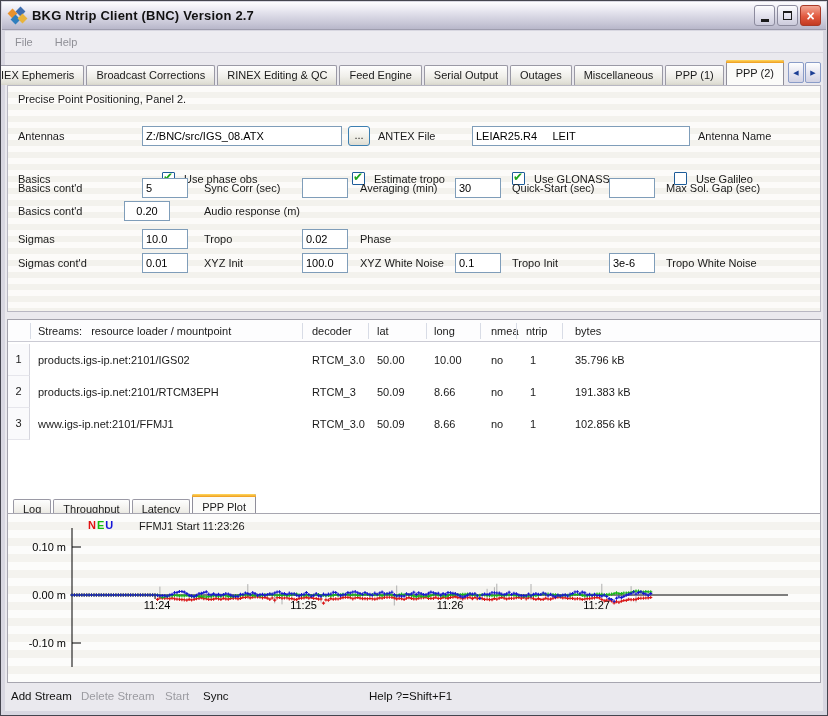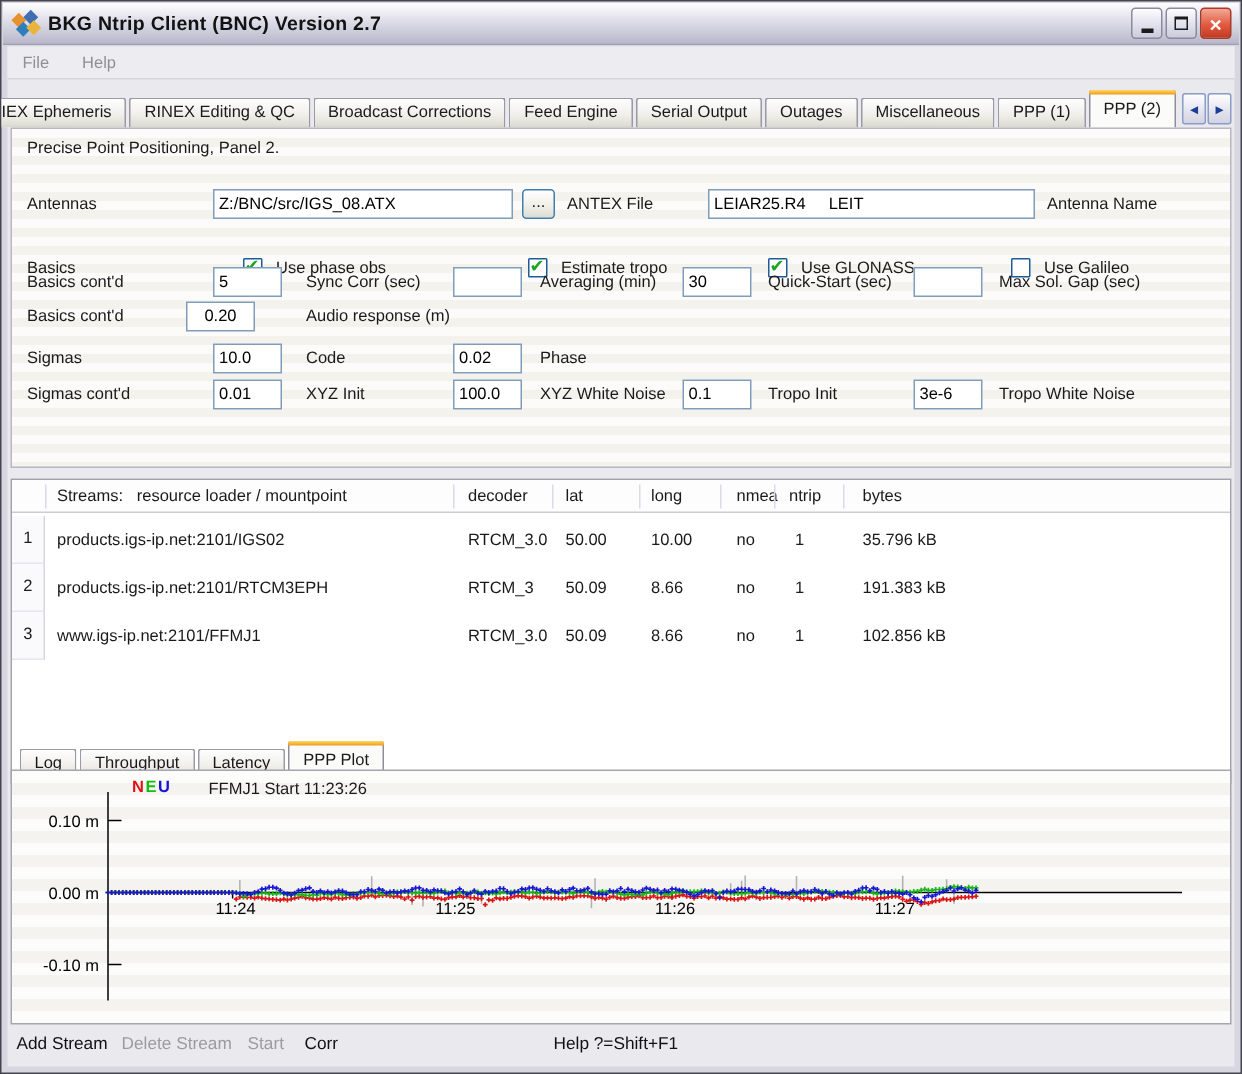--- a/index.html
+++ b/index.html
@@ -104,22 +104,22 @@
 
   <div class="client">
 
     <div class="menubar">
       <span class="menu-item">File</span>
       <span class="menu-item">Help</span>
     </div>
 
     <div class="tabbar">
       <span class="tab first">IEX Ephemeris</span>
+      <span class="tab">Broadcast Corrections</span>
       <span class="tab">RINEX Editing &amp; QC</span>
-      <span class="tab">Broadcast Corrections</span>
       <span class="tab">Feed Engine</span>
       <span class="tab">Serial Output</span>
       <span class="tab">Outages</span>
       <span class="tab">Miscellaneous</span>
       <span class="tab">PPP (1)</span>
       <span class="tab active">PPP (2)</span>
     </div>
     <div class="tab-arrows">
       <span class="arrow-btn">
           <span>◀</span>
@@ -173,21 +173,21 @@
 
       <div class="p-row" style="top:114px;">
         <span class="p-label" style="left:10px;">Basics cont'd</span>
         <input class="p-input" style="left: 116px; width: 46px; text-align: center;" value="0.20">
         <span class="p-label" style="left:196px;">Audio response (m)</span>
       </div>
 
       <div class="p-row" style="top:142px;">
         <span class="p-label" style="left:10px;">Sigmas</span>
         <input class="p-input" style="left: 134px; width: 46px;" value="10.0">
-        <span class="p-label" style="left:196px;">Code</span>
+        <span class="p-label" style="left:196px;">Tropo</span>
         <input class="p-input" style="left: 294px; width: 46px;" value="0.02">
         <span class="p-label" style="left:352px;">Phase</span>
       </div>
 
       <div class="p-row" style="top:166px;">
         <span class="p-label" style="left:10px;">Sigmas cont'd</span>
         <input class="p-input" style="left: 134px; width: 46px;" value="0.01">
         <span class="p-label" style="left:196px;">XYZ Init</span>
         <input class="p-input" style="left: 294px; width: 46px;" value="100.0">
         <span class="p-label" style="left:352px;">XYZ White Noise</span>
@@ -280,18 +280,18 @@
       <div class="plot-legend">
         <span class="legend-letter" style="color: rgb(224, 18, 18);">N</span><span class="legend-letter" style="color: rgb(18, 190, 18);">E</span><span class="legend-letter" style="color: rgb(21, 21, 216);">U</span>
       </div>
       <div class="plot-annotation">FFMJ1 Start 11:23:26</div>
     </div>
 
     <div class="footer">
       <button class="flat-btn" style="left:6px;">Add Stream</button>
       <button class="flat-btn disabled" style="left:76px;">Delete Stream</button>
       <button class="flat-btn disabled" style="left:160px;">Start</button>
-      <button class="flat-btn" style="left:198px;">Corr</button>
+      <button class="flat-btn" style="left:198px;">Sync</button>
       <button class="flat-btn" style="left:364px;text-align:right;">Help ?=Shift+F1</button>
     </div>
 
   </div>
 </div>
 
 </body></html>

